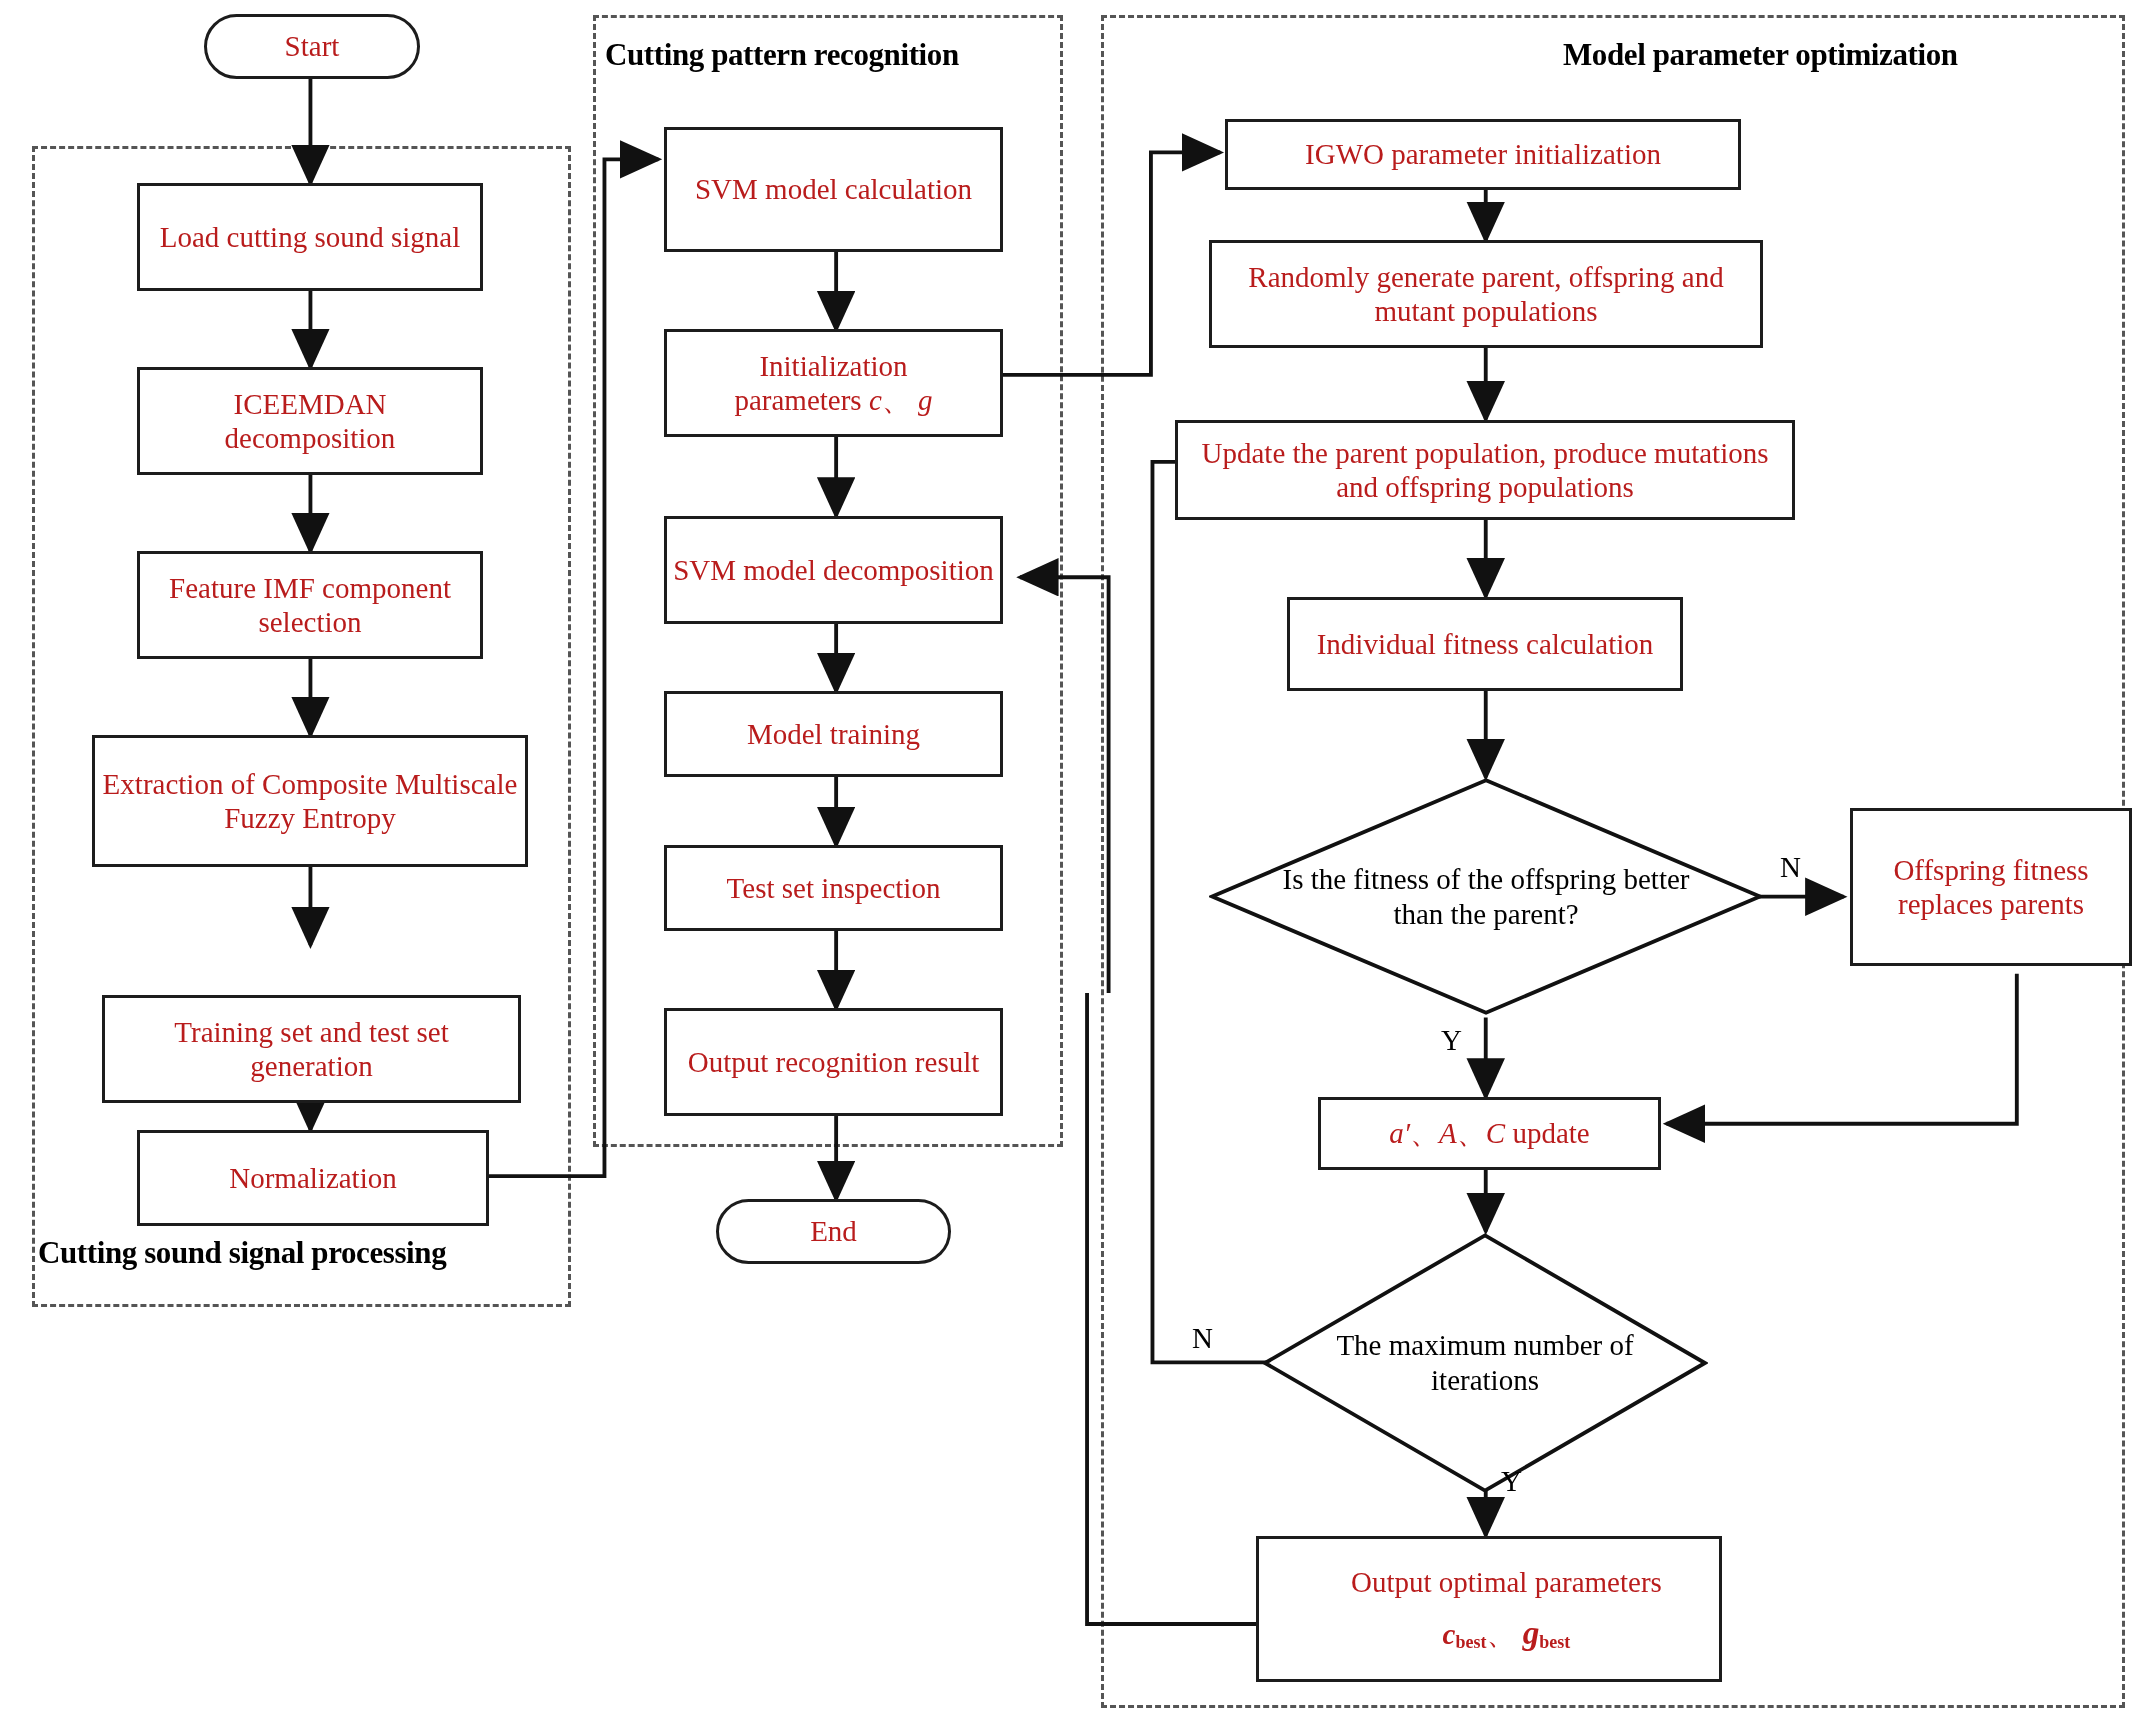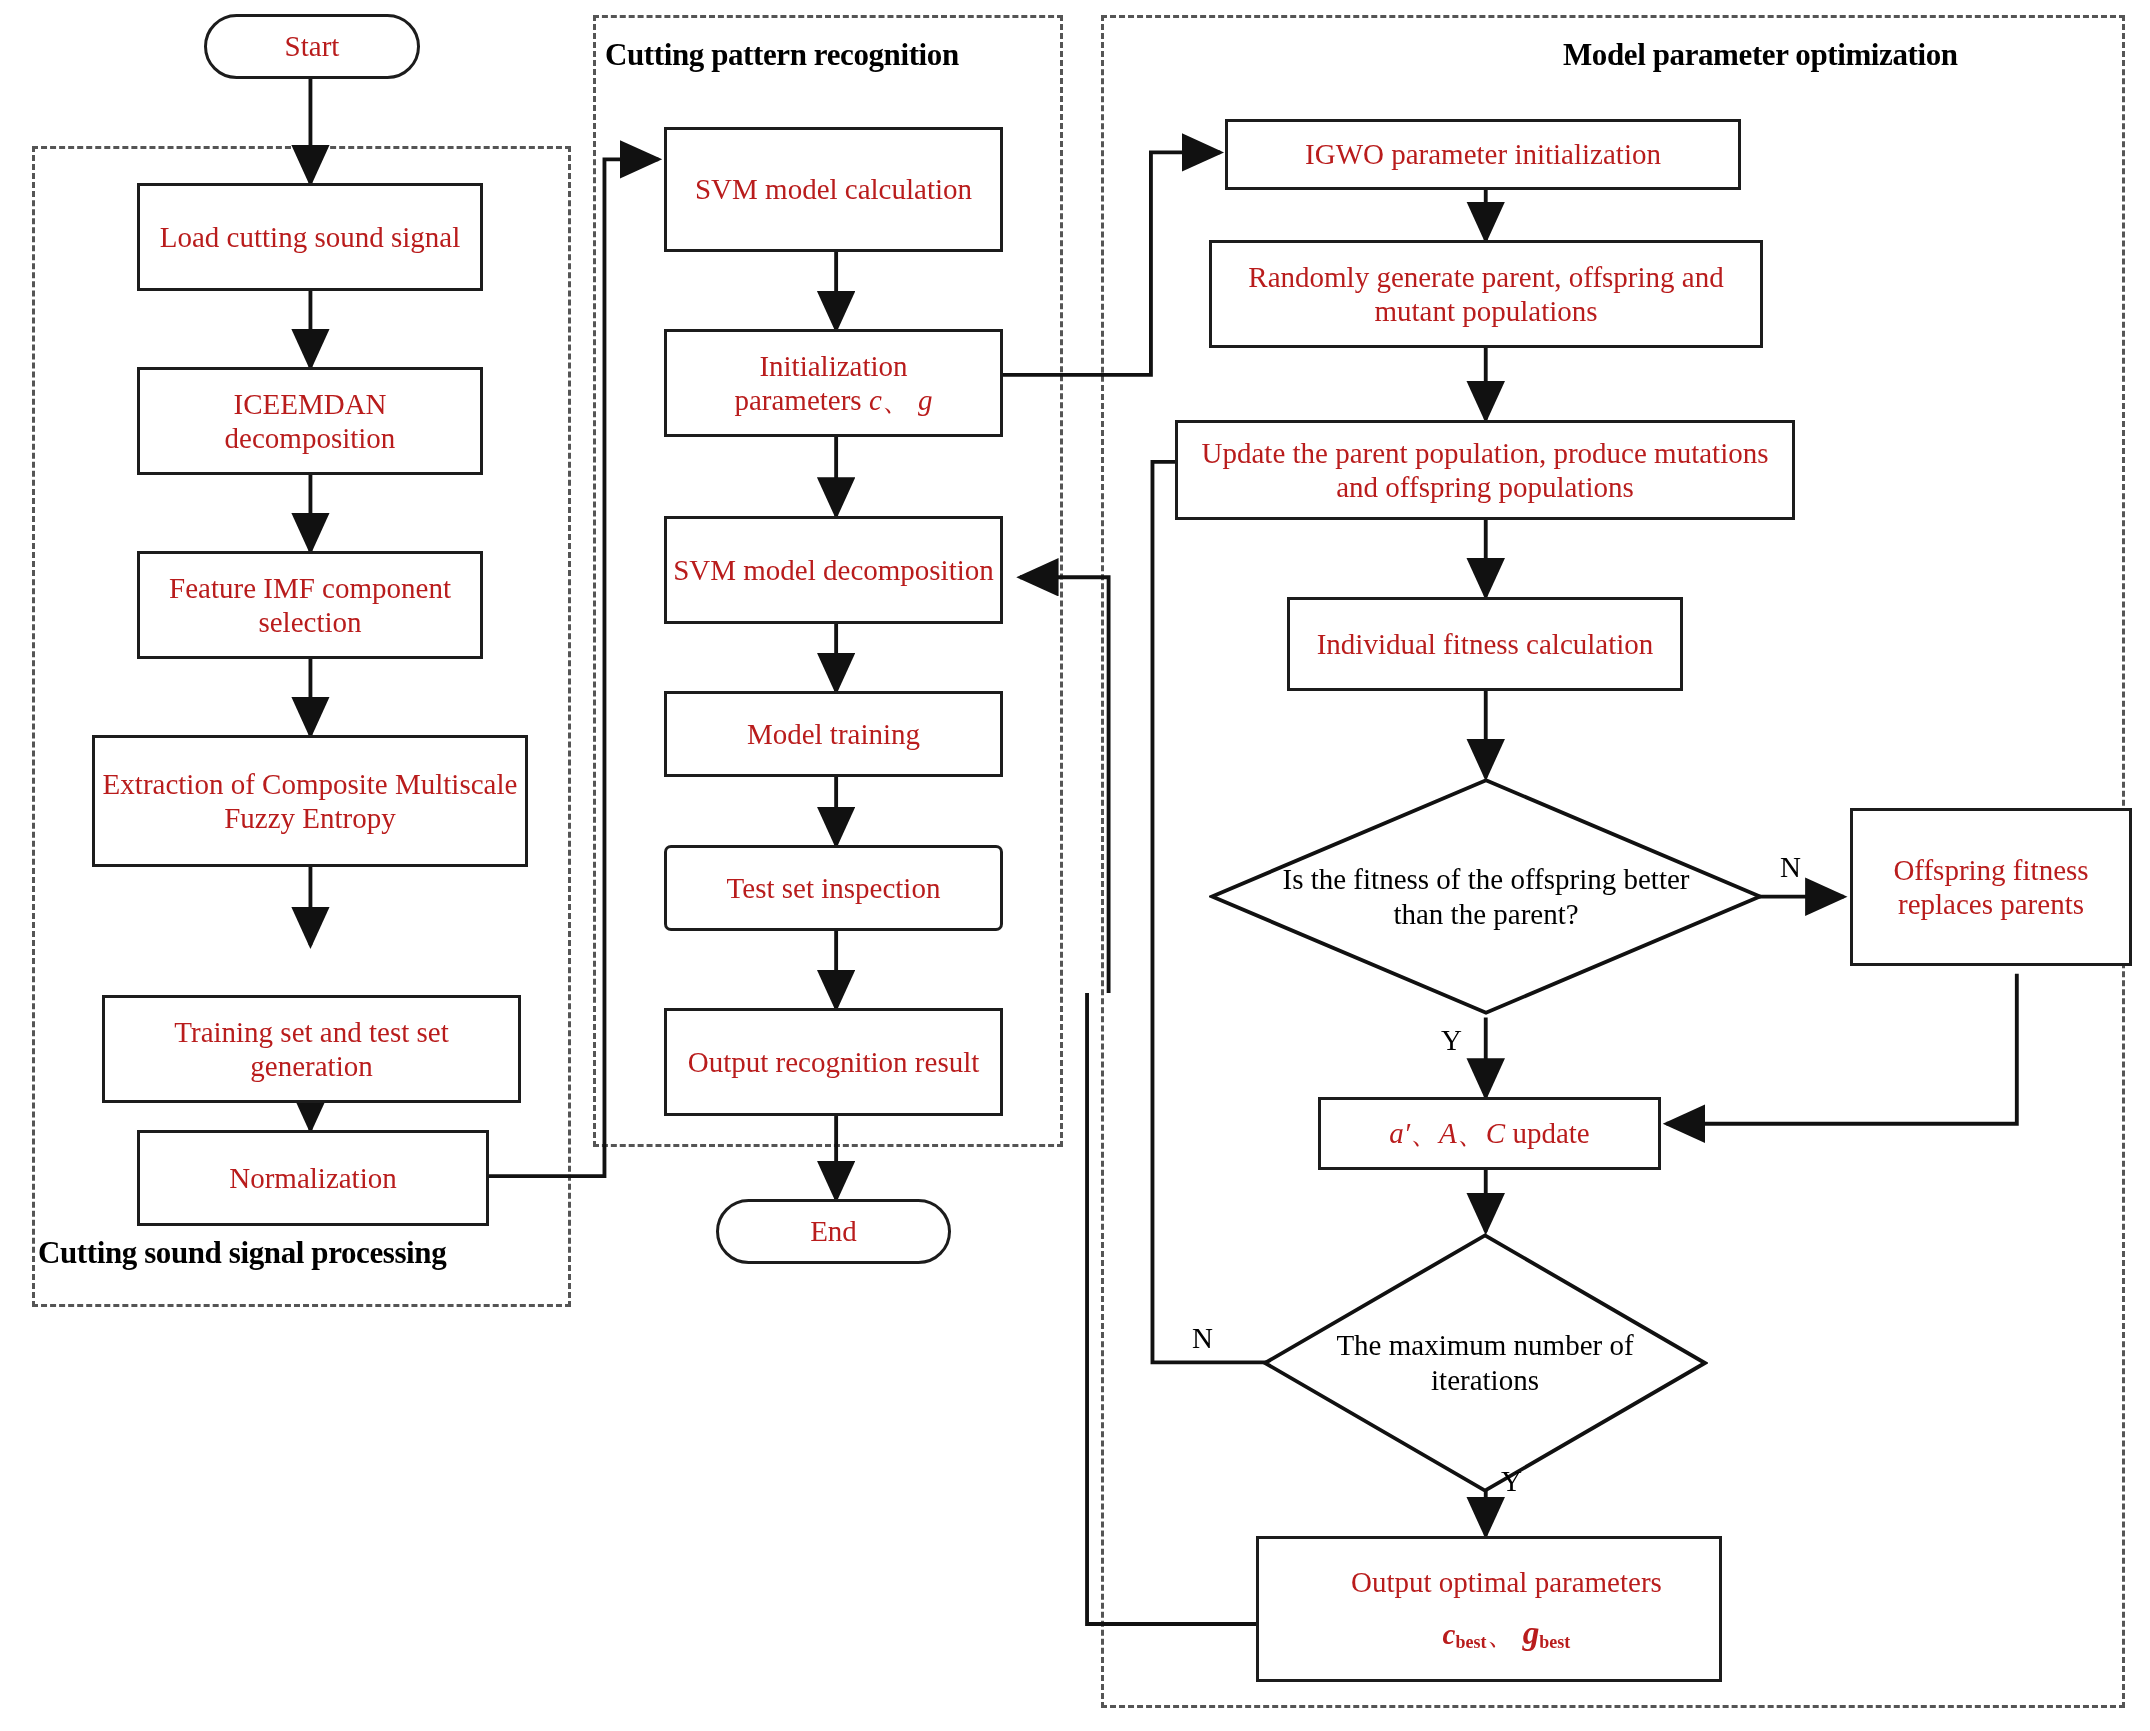--- a/index.html
+++ b/index.html
@@ -128,21 +128,21 @@
   </div>
 
   <div class="node" style="left:664px;top:516px;width:339px;height:108px;">
     <span class="txt">SVM model decomposition</span>
   </div>
 
   <div class="node" style="left:664px;top:691px;width:339px;height:86px;">
     <span class="txt">Model training</span>
   </div>
 
-  <div class="node" style="left:664px;top:845px;width:339px;height:86px;border-radius:7px;">
+  <div class="node" style="left:664px;top:845px;width:339px;height:86px;">
     <span class="txt">Test set inspection</span>
   </div>
 
   <div class="node" style="left:664px;top:1008px;width:339px;height:108px;">
     <span class="txt">Output recognition result</span>
   </div>
 
   <div class="node term" style="left:716px;top:1199px;width:235px;height:65px;">
     <span class="txt">End</span>
   </div>

